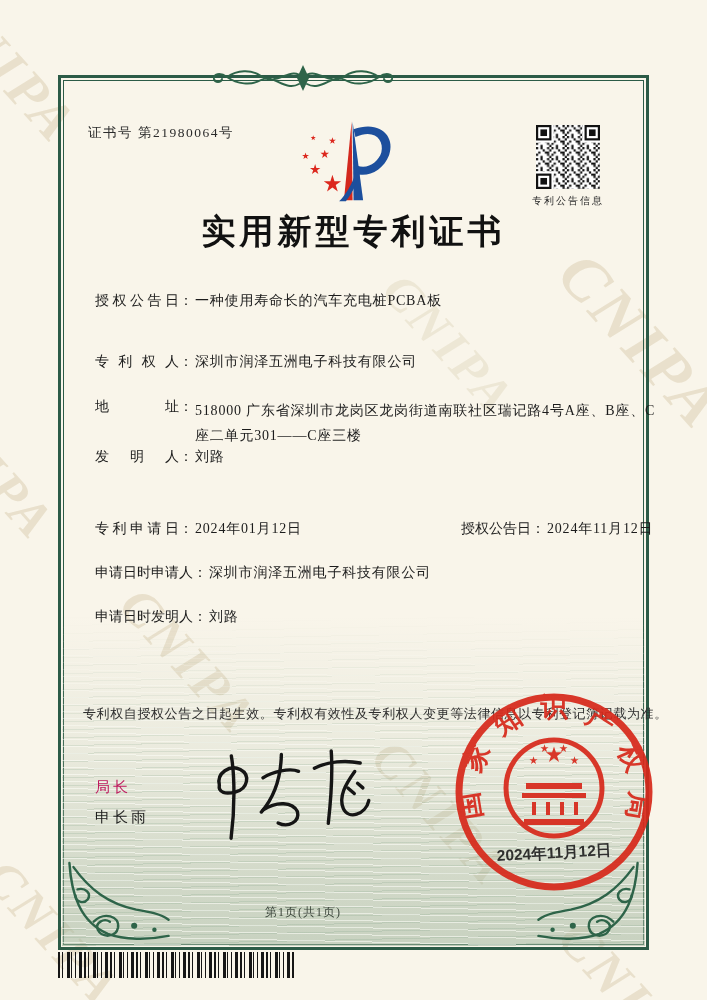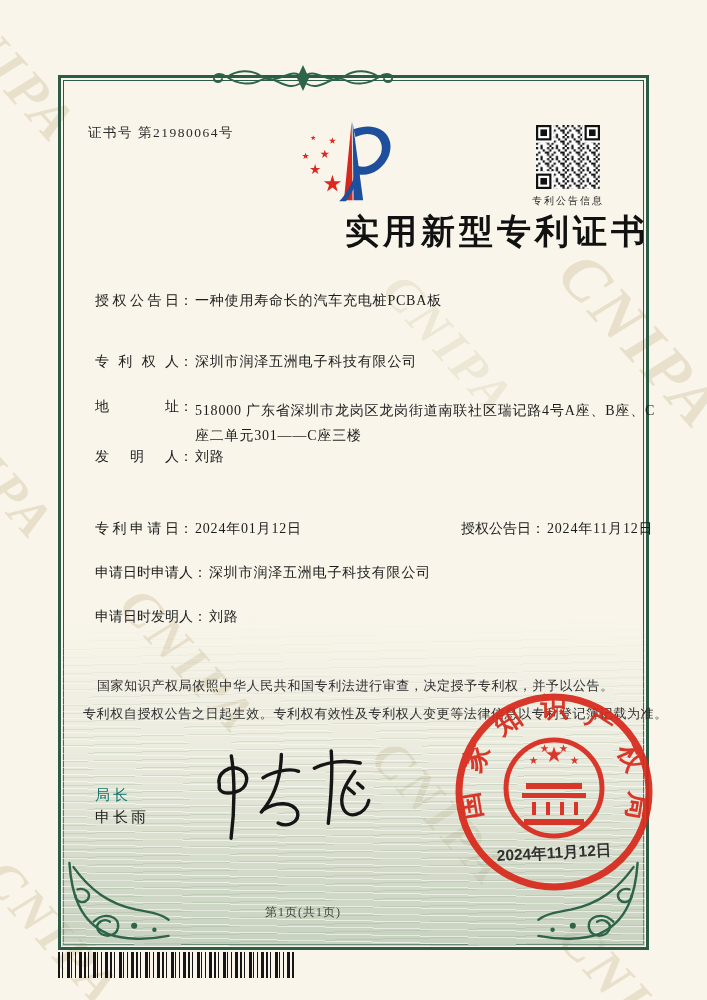--- a/index.html
+++ b/index.html
@@ -44,37 +44,37 @@
   .corner{position:absolute;color:#2e6449;}
   .corner-left{left:2px;bottom:2px;}
   .corner-right{right:2px;bottom:2px;transform:scaleX(-1);}
   .top-ornament{position:absolute;left:203px;top:56px;color:#2e6449;}
   
   .cert-no{position:absolute;left:88px;top:111px;font-size:13.5px;letter-spacing:1.5px;color:#2b2b2b;margin-top:13px;}
   .logo{position:absolute;left:282px;top:112px;}
   .qr{position:absolute;left:536px;top:125px;}
   .qr-caption{position:absolute;left:512px;top:194px;width:112px;text-align:center;font-size:10px;letter-spacing:2px;color:#2b2b2b;}
   .title{
-    position:absolute;left:58px;top:209px;width:591px;text-align:right;
+    position:absolute;left:58px;top:209px;width:591px;text-align:center;
     font-size:34px;font-weight:bold;letter-spacing:4px;color:#111;
   }
   
   .row{position:absolute;left:95px;font-size:14px;color:#1c1c1c;white-space:nowrap;}
   .lbl{display:inline-block;width:84px;text-align:justify;text-align-last:justify;vertical-align:top;}
   .lbl-auto{display:inline-block;vertical-align:top;}
   .colon{vertical-align:top;}
   .val{margin-left:2px;letter-spacing:0.8px;}
   .addr-val{display:inline-block;width:462px;white-space:normal;line-height:1.8;vertical-align:top;margin-left:2px;letter-spacing:0.8px;}
   .rcol{position:absolute;left:366px;top:0;}
   
   .stmt{position:absolute;font-size:13px;letter-spacing:0.6px;color:#2e2e2e;white-space:nowrap;}
   .stmt1{left:97px;top:677px;}
   .stmt2{left:83px;top:705px;}
   
-  .sig-role{position:absolute;left:95px;top:778px;font-family:Liberation Mono, monospace;font-size:15px;letter-spacing:3px;color:#0f766e;margin-top:8px;}
+  .sig-role{position:absolute;left:95px;top:778px;font-family:Liberation Mono, monospace;font-size:15px;letter-spacing:3px;color:#be185d;}
   .sig-name{position:absolute;left:95px;top:808px;font-family:"Liberation Sans","DejaVu Sans",sans-serif;font-size:15px;letter-spacing:3px;color:#1c1c1c;}
   .sig-script{position:absolute;left:198px;top:742px;}
   .seal{position:absolute;left:448px;top:693px;opacity:0.92;}
   .page-num{position:absolute;left:58px;top:904px;width:490px;text-align:center;font-size:12px;letter-spacing:1px;color:#3c463c;}
   .barcode{
     position:absolute;left:58px;top:952px;width:238px;height:26px;
     background:repeating-linear-gradient(90deg,
       #161616 0 2px,transparent 2px 4px,
       #161616 4px 5px,transparent 5px 9px,
       #161616 9px 12px,transparent 12px 13px,
@@ -219,21 +219,20 @@
   </div>
 
   <div class="row" style="top:564px">
     <span class="lbl-auto">申请日时申请人</span><span class="colon">：</span><span class="val">深圳市润泽五洲电子科技有限公司</span>
   </div>
 
   <div class="row" style="top:608px">
     <span class="lbl-auto">申请日时发明人</span><span class="colon">：</span><span class="val">刘路</span>
   </div>
 
-  <div class="stmt stmt1">国家知识产权局依照中华人民共和国专利法进行审查，决定授予专利权，并予以公告。</div>
   <div class="stmt stmt2">专利权自授权公告之日起生效。专利权有效性及专利权人变更等法律信息以专利登记簿记载为准。</div>
 
   <div class="sig-role">局长</div>
   <div class="sig-name">申长雨</div>
 
   <svg class="sig-script" width="185" height="100" viewBox="0 0 185 100">
     <g fill="none" stroke="#151515" stroke-width="3.4" stroke-linecap="round" stroke-linejoin="round" transform="rotate(-4 92 50)">
       <path d="M22 38 C20 26 34 18 44 24 C54 30 50 44 38 46 C28 48 20 46 22 38"></path>
       <path d="M36 10 C38 30 36 62 30 92"></path>
       <path d="M66 34 C76 28 94 26 102 30"></path>

